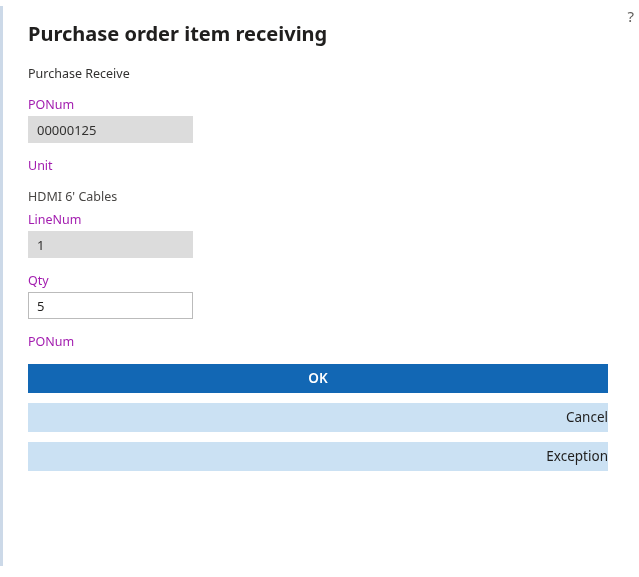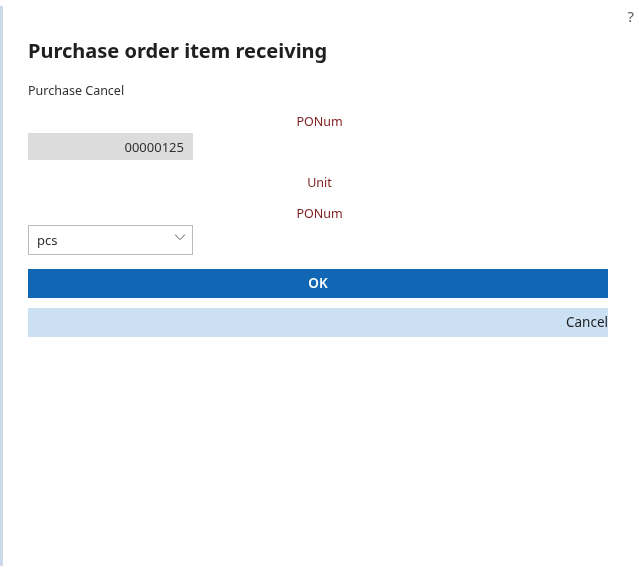--- a/index.html
+++ b/index.html
@@ -21,58 +21,56 @@
     background: #ccd9e8;
   }
   .help-mark {
     position: absolute;
     top: 6px; right: 5px;
     font-size: 15px;
     color: #605E5C;
     cursor: pointer;
   }
   .container {
-    padding: 31px 28px 0 28px;
+    padding: 14px 28px 0 28px;
   }
   h1.page-title {
     font-size: 20px;
     font-weight: 700;
     margin: 6px 0 18px 0;
     color: #201F1E;
   }
   .section-sub {
     font-size: 12.5px;
     color: #323130;
     margin-bottom: 14px;
   }
   .field {
     margin-bottom: 14px;
   }
   .field-label {
     font-size: 12.5px;
-    color: #7f1d1d;
+    color: #a21caf;
     margin-bottom: 3px;
-    text-align: center;
   }
   .desc-text {
     font-size: 12.5px;
     color: #484644;
     margin-bottom: 6px;
   }
   .text-input {
     width: 165px;
     height: 27px;
     border: 1px solid #bbb;
     background: #fff;
     padding: 2px 8px;
     font-size: 13px;
     font-family: inherit;
     color: #201F1E;
     outline: none;
-    text-align: right;
   }
   .text-input.readonly {
     background: #dcdcdc;
     border: 1px solid #dcdcdc;
     color: #323130;
   }
   .select-wrap {
     position: relative;
     width: 165px;
     height: 30px;
@@ -122,43 +120,45 @@
 <body>
 
 <div class="left-border"></div>
 
 <div class="help-mark">?</div>
 
 <div class="container">
 
   <h1 class="page-title">Purchase order item receiving</h1>
 
-  <div class="section-sub">Purchase Cancel</div>
+  <div class="section-sub">Purchase Receive</div>
 
   <div class="field">
     <div class="field-label">PONum</div>
     <input class="text-input readonly" type="text" readonly="" value="00000125" style="">
   </div>
 
   <div class="field">
     <div class="field-label">Unit</div>
   </div>
 
+  <div class="field">
+    <div class="desc-text">HDMI 6' Cables</div>
+    <div class="field-label">LineNum</div>
+    <input class="text-input readonly" type="text" readonly="" value="1" style="">
+  </div>
 
+  <div class="field">
+    <div class="field-label">Qty</div>
+    <input class="text-input" type="text" value="5" style="">
+  </div>
 
   <div class="field">
     <div class="field-label">PONum</div>
-    <div class="select-wrap">
-      <div class="select-box">pcs</div>
-      <span class="select-chevron">
-        <svg width="14" height="14" viewBox="0 0 14 14">
-            <path d="M2 4.5 L7 9.5 L12 4.5" fill="none" stroke="#555" stroke-width="1"></path>
-          </svg>
-      </span>
-    </div>
   </div>
 
   <div class="btn-row">
     <div class="btn btn-primary">OK</div>
     <div class="btn btn-secondary">Cancel</div>
+    <div class="btn btn-secondary">Exception</div>
   </div>
 
 </div>
 
 </body></html>

